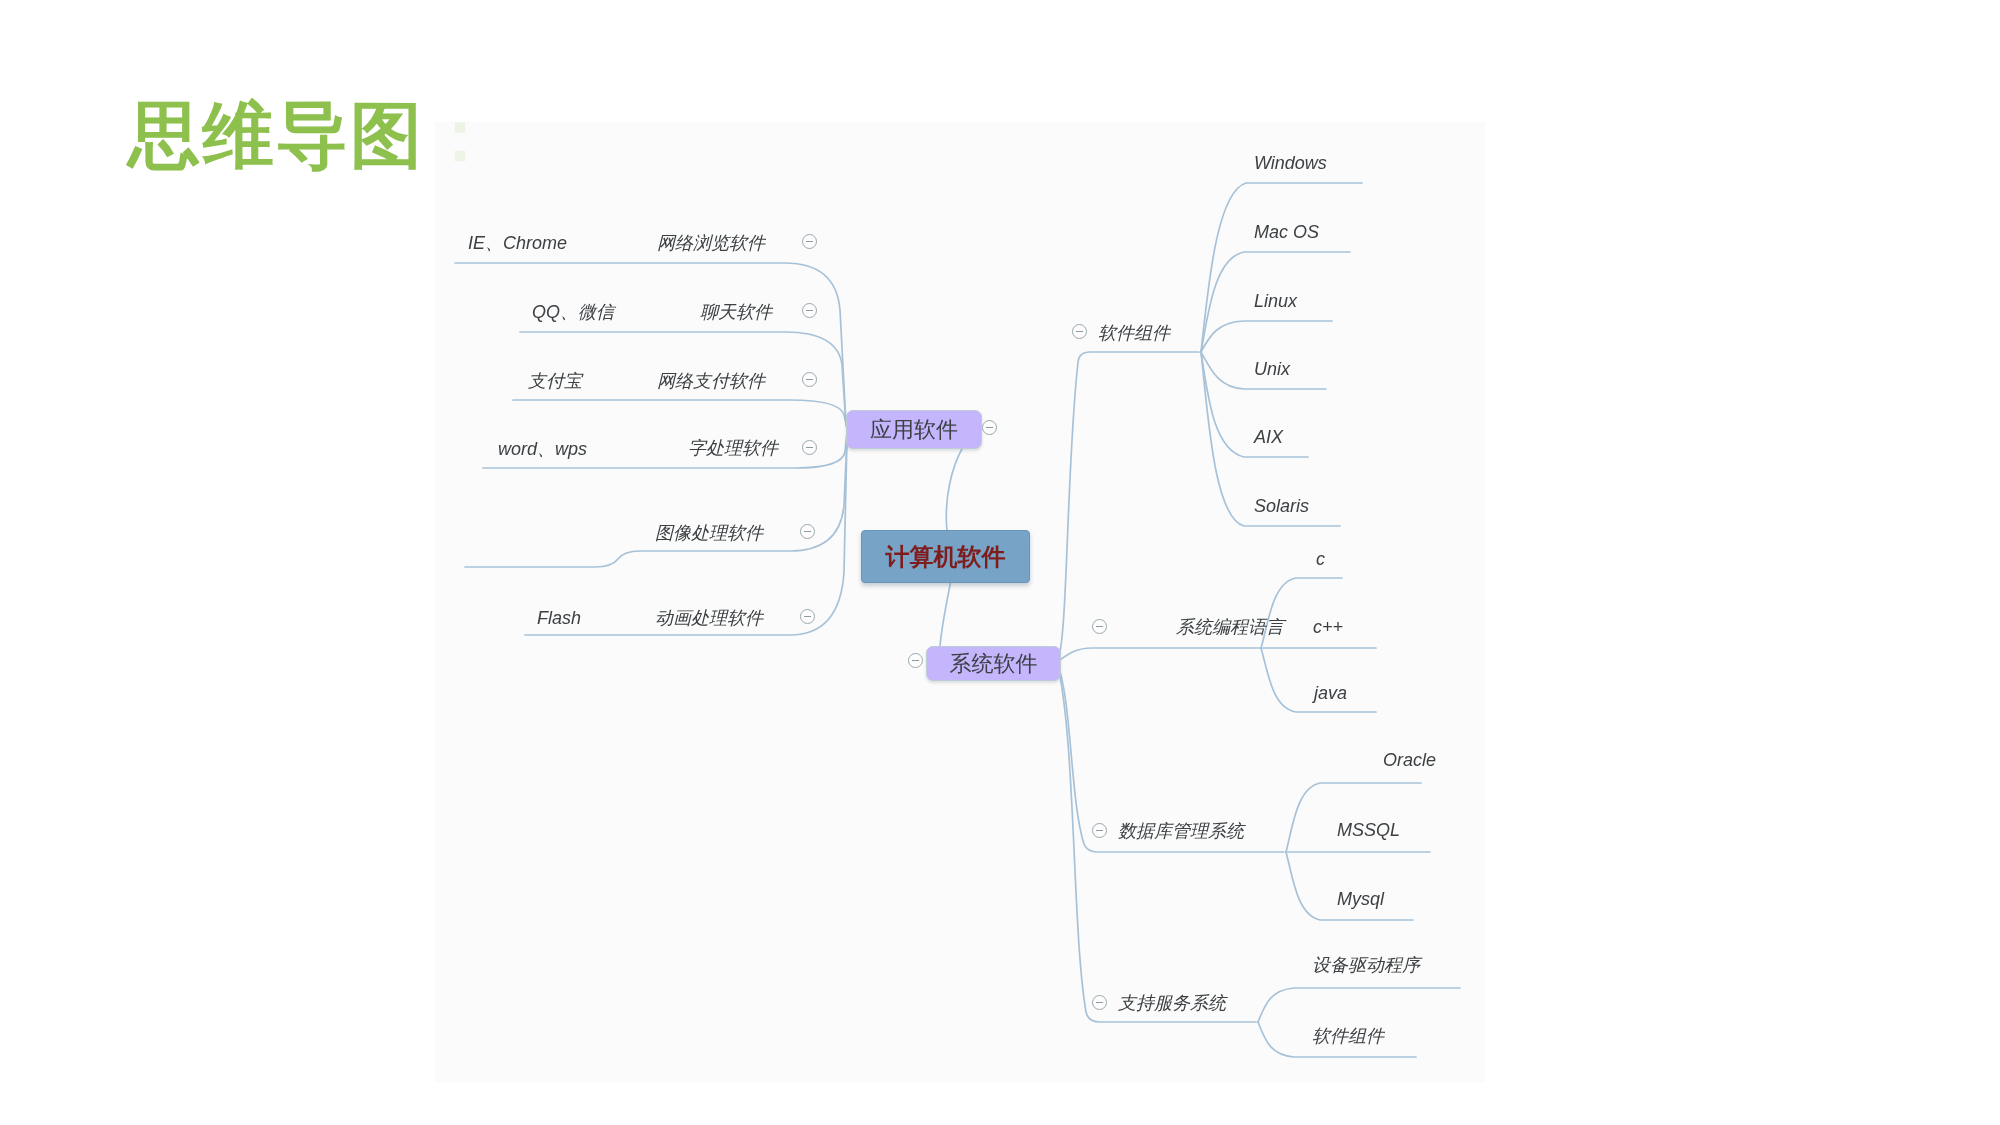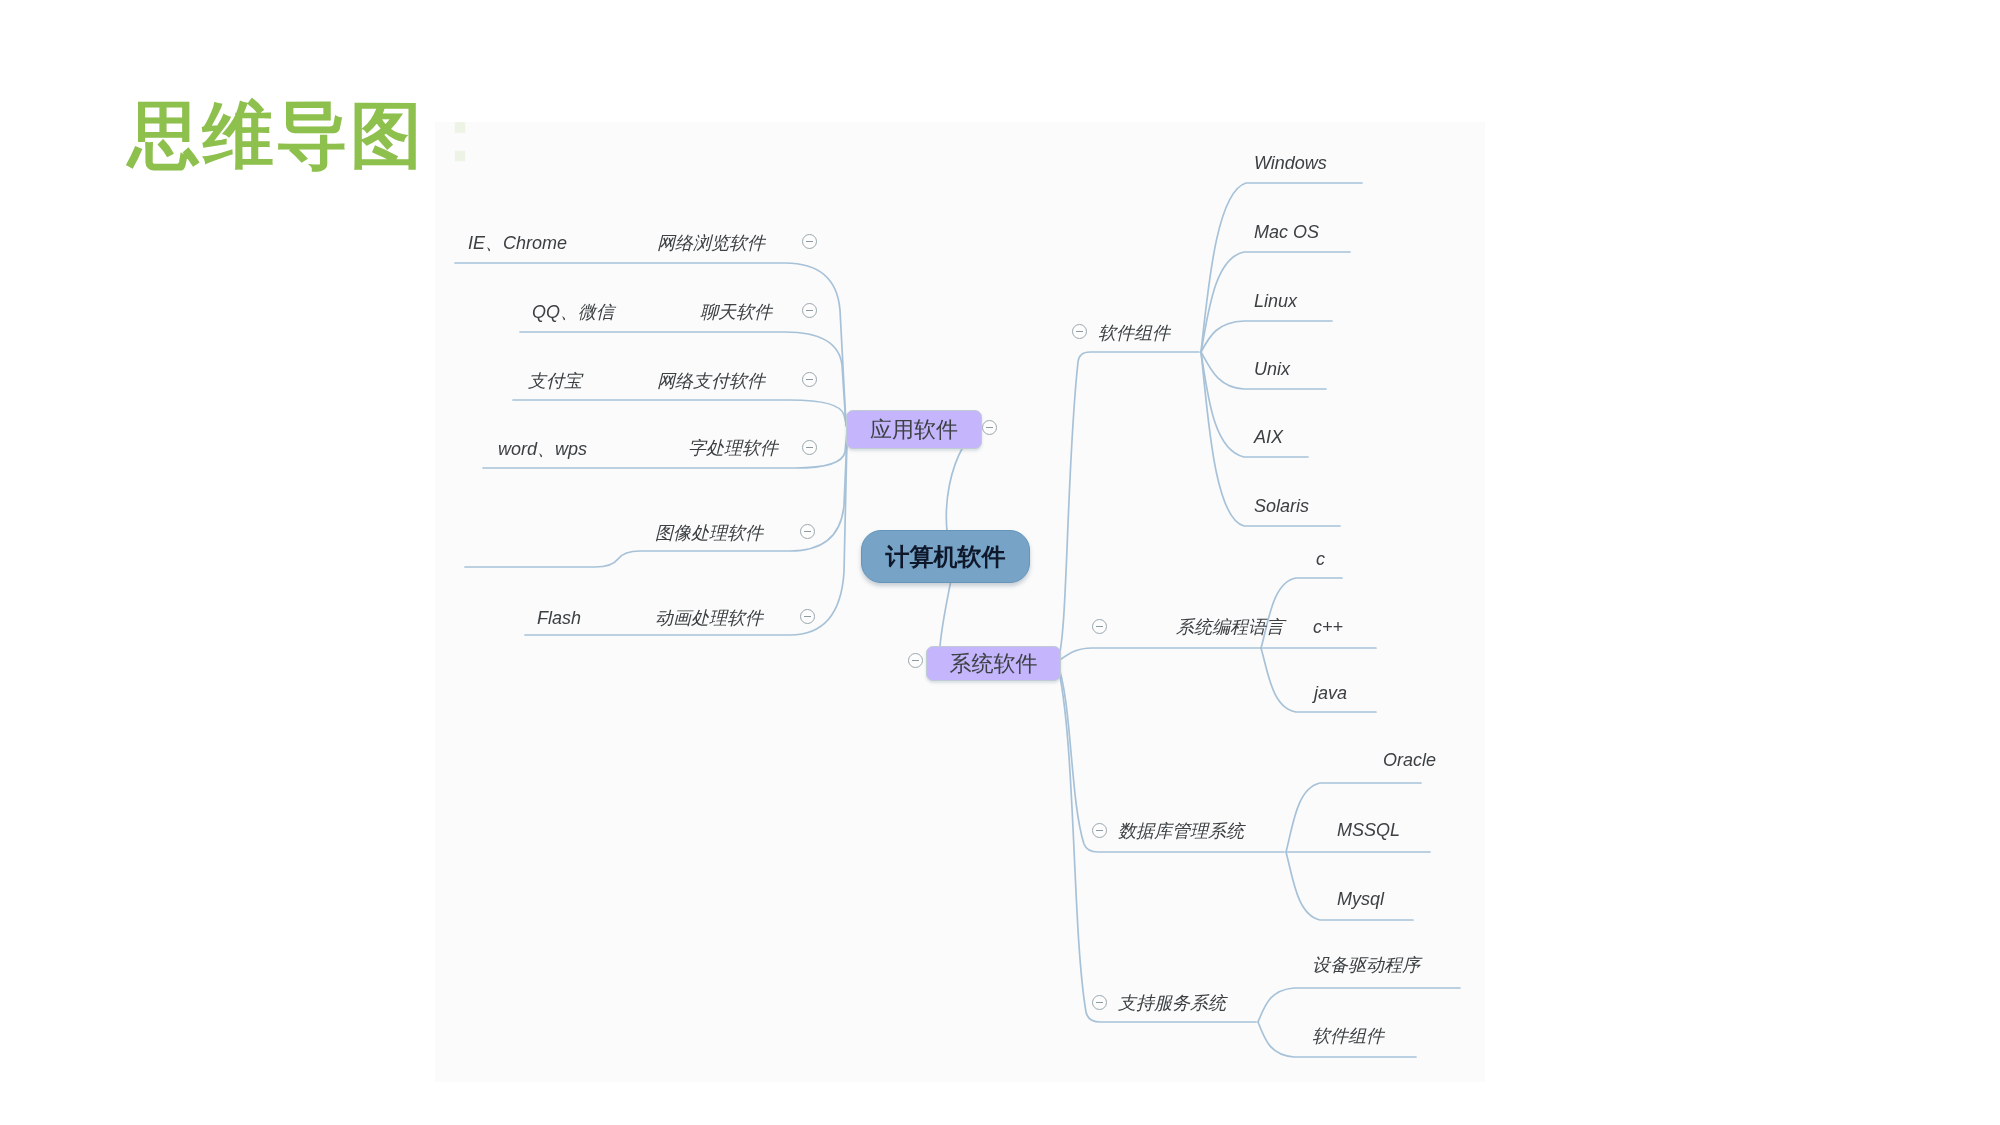--- a/index.html
+++ b/index.html
@@ -10,22 +10,22 @@
   .canvas{position:absolute;left:435px;top:122px;width:1050px;height:960px;z-index:1;
           background:rgba(250,250,250,0.88);}
   .wires{position:absolute;left:0;top:0;width:2000px;height:1125px;z-index:2;pointer-events:none;}
   .wires path{fill:none;stroke:#a7c2d8;stroke-width:1.7;stroke-linecap:round;}
   .lbl{position:absolute;z-index:3;font-size:18px;color:#3c4043;white-space:nowrap;line-height:26px;font-style:italic;}
   .lbl.wrap{white-space:normal;line-height:34px;}
   .nodebox{position:absolute;z-index:3;display:flex;align-items:center;justify-content:center;
            background:#c4b5fd;border:1px solid #bfccd6;border-radius:7px;
            font-size:22px;color:#3c4043;box-shadow:0 2px 3px rgba(120,140,160,0.25);}
   .rootbox{position:absolute;z-index:3;display:flex;align-items:center;justify-content:center;
-           background:#76a3c6;border:1px solid #6695ba;border-radius:20px;
-           font-size:24px;font-weight:bold;color:#0f172a;box-shadow:0 3px 4px rgba(100,120,140,0.35);}
+           background:#76a3c6;border:1px solid #6695ba;border-radius:4px;
+           font-size:24px;font-weight:bold;color:#7f1d1d;box-shadow:0 3px 4px rgba(100,120,140,0.35);}
   .minus{position:absolute;z-index:4;width:13px;height:13px;border:1px solid #9aa7ae;
          border-radius:50%;background:#fdfdfe;box-sizing:content-box;}
   .minus::after{content:"";position:absolute;left:3px;top:6px;width:7px;height:1px;background:#8d9aa2;}
 </style>
 </head>
 <body>
 
 <div class="stage">
 
   <h1 class="page-title">思维导图：</h1>

